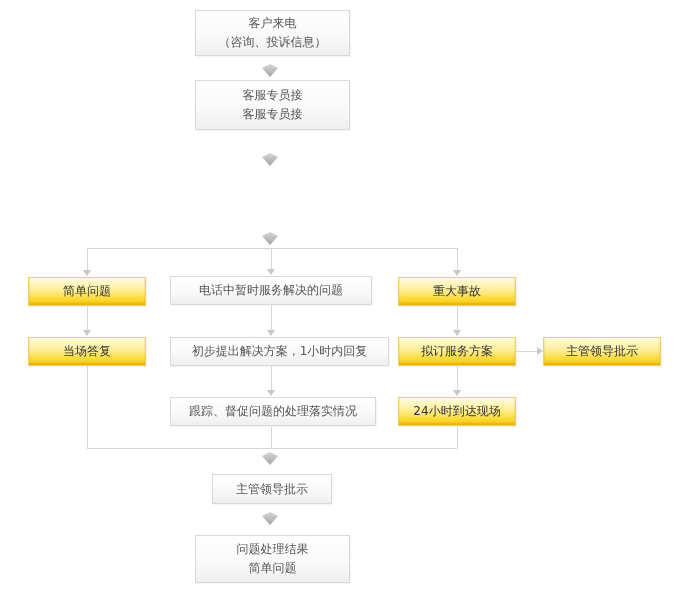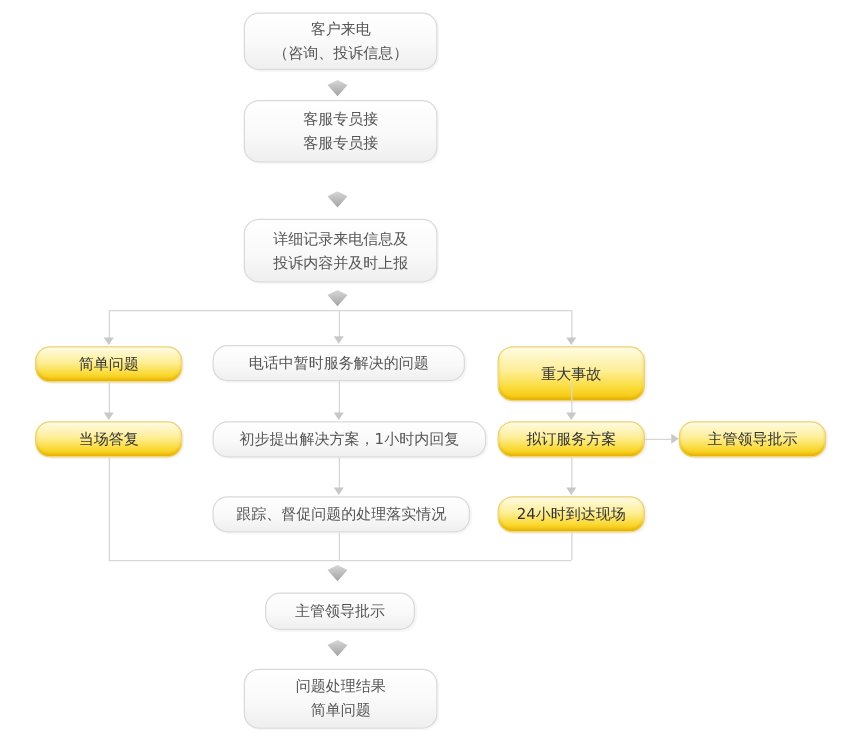--- a/index.html
+++ b/index.html
@@ -4,21 +4,21 @@
 <style>
   html,body { margin:0; padding:0; background:#ffffff; }
   .stage {
     position:relative; width:679px; height:591px; background:#fff;
     font-family:"DejaVu Sans","Liberation Sans",sans-serif;
     overflow:hidden;
   }
   .node {
     position:absolute; box-sizing:border-box;
     display:flex; flex-direction:column; align-items:center; justify-content:center;
-    text-align:center; font-size:12px; line-height:19px; white-space:nowrap;border-radius:12px;
+    text-align:center; font-size:12px; line-height:19px; white-space:nowrap;
   }
   .plain {
     border:1px solid var(--plain-border,#d9d9d9);
     background:linear-gradient(180deg, var(--plain-top,#ffffff) 0%, #f9f9f9 55%, var(--plain-bottom,#efefef) 100%);
     color:var(--text,#555555);
     box-shadow:1px 1px 1px rgba(0,0,0,0.04);
   }
   .gold {
     border:1px solid var(--gold-border,#eed06e);
     background:linear-gradient(180deg, var(--gold-top,#fffbe3) 0%, var(--gold-mid,#fdee96) 45%, #fada35 78%, var(--gold-bottom,#f5c60a) 100%);
@@ -70,24 +70,20 @@
     <span>客服专员接</span>
     <span>客服专员接</span>
   </div>
 
   <div class="bigarr" style="left:261px;top:153px">
     <svg viewBox="0 0 18 14">
         <polygon points="1,4 9,0 17,4 9,13" fill="url(#agrad)"></polygon>
       </svg>
   </div>
 
-  <div class="node plain" style="left:195px;top:175px;width:155px;height:51px">
-    <span>详细记录来电信息及</span>
-    <span>投诉内容并及时上报</span>
-  </div>
 
   <div class="bigarr" style="left:261px;top:232px">
     <svg viewBox="0 0 18 14">
         <polygon points="1,4 9,0 17,4 9,13" fill="url(#agrad)"></polygon>
       </svg>
   </div>
 
   <div class="hline" style="left:87px;top:248px;width:370px"></div>
   <div class="vline" style="left:87px;top:248px;height:24px"></div>
   <div class="arrd" style="left:83px;top:270px"></div>
@@ -95,21 +91,21 @@
   <div class="arrd" style="left:267px;top:269px"></div>
   <div class="vline" style="left:457px;top:248px;height:24px"></div>
   <div class="arrd" style="left:453px;top:270px"></div>
 
   <div class="node plain" style="left:170px;top:276px;width:202px;height:29px">
     <span>电话中暂时服务解决的问题</span>
   </div>
   <div class="node gold" style="left:28px;top:277px;width:118px;height:29px">
     <span>简单问题</span>
   </div>
-  <div class="node gold" style="left:398px;top:277px;width:118px;height:44px">
+  <div class="node gold" style="left:398px;top:277px;width:118px;height:29px">
     <span>重大事故</span>
   </div>
 
   <div class="vline" style="left:87px;top:306px;height:26px"></div>
   <div class="arrd" style="left:83px;top:330px"></div>
   <div class="vline" style="left:271px;top:305px;height:27px"></div>
   <div class="arrd" style="left:267px;top:330px"></div>
   <div class="vline" style="left:457px;top:306px;height:26px"></div>
   <div class="arrd" style="left:453px;top:330px"></div>
 

